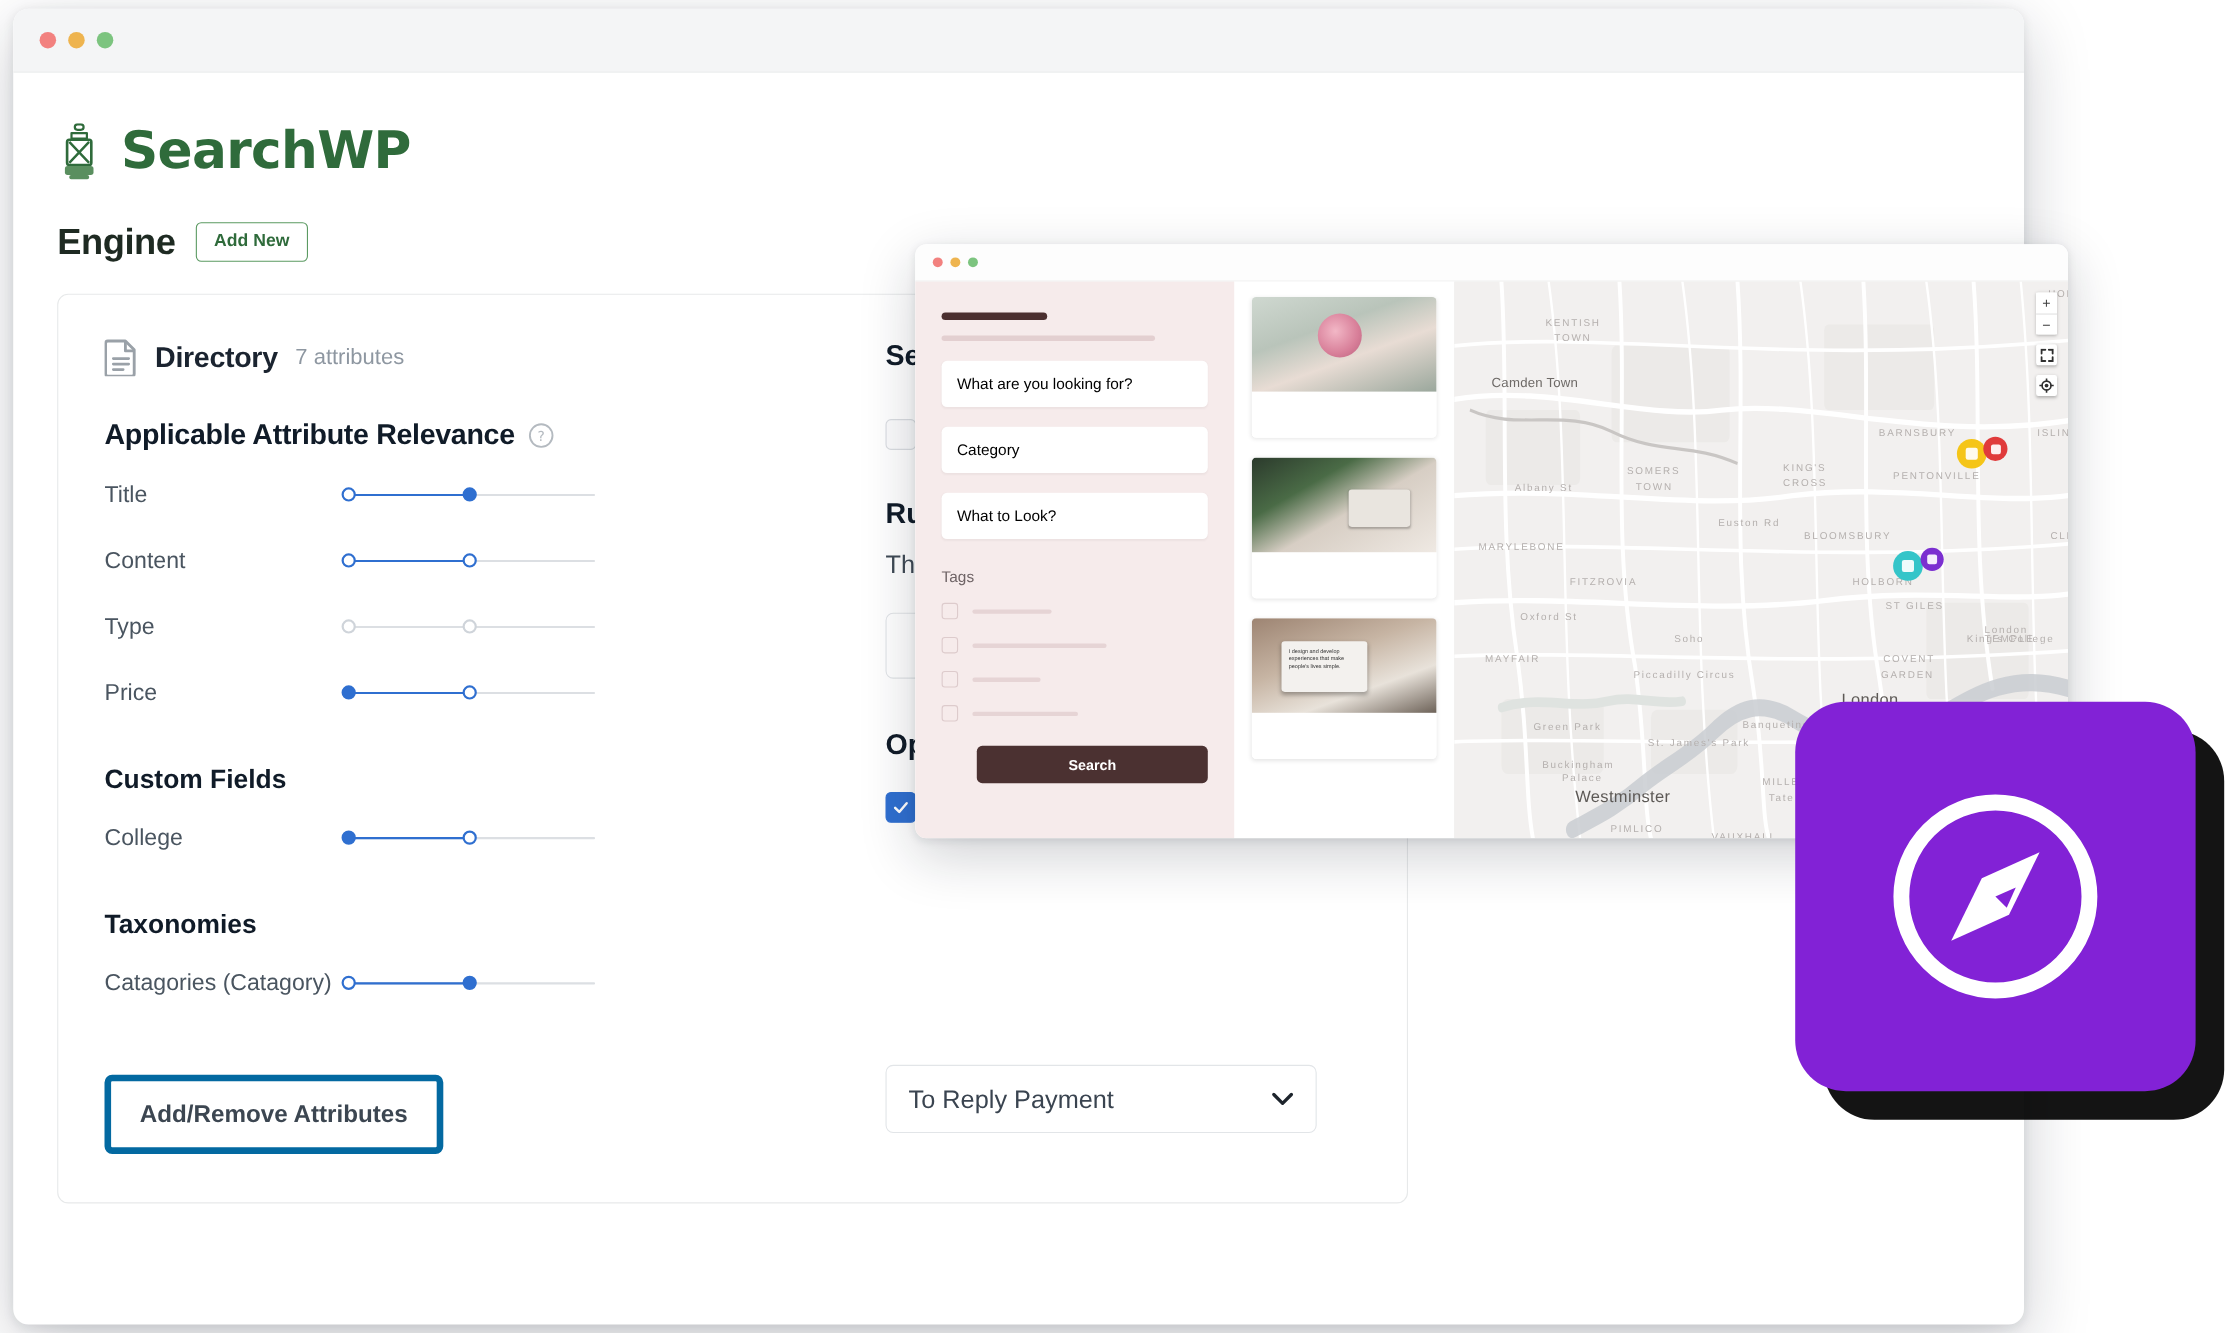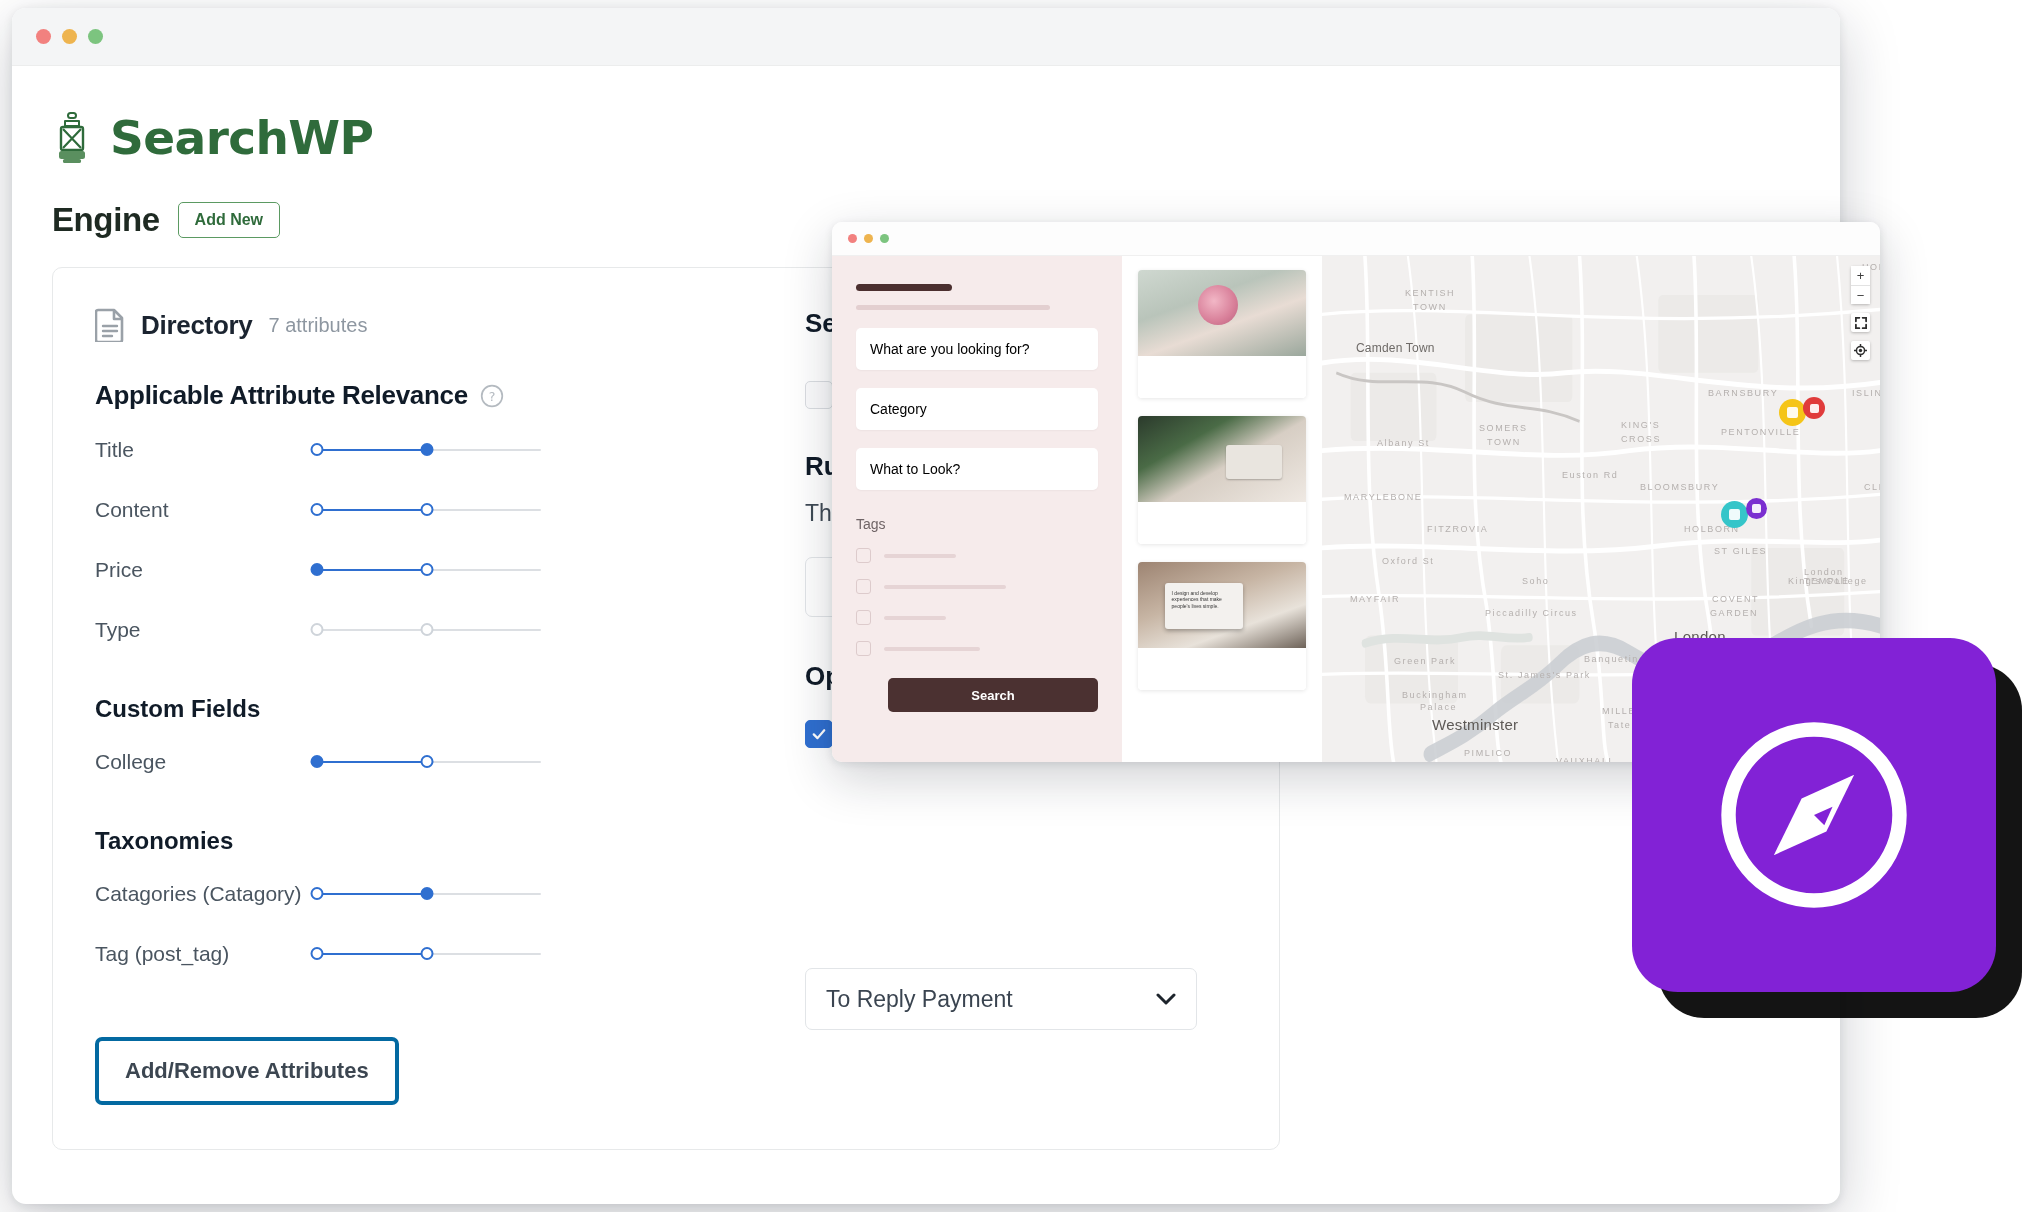--- a/index.html
+++ b/index.html
@@ -74,21 +74,21 @@
   }
   .fill { position:absolute; top: 9px; height: 2px; background:#2f6fd0; border-radius:2px; }
   .knob {
     position:absolute; top: 3px; width: 13px; height: 13px; border-radius: 50%;
     border: 2px solid #2f6fd0; background:#fff; transform: translateX(-50%);
   }
   .knob.filled { background:#2f6fd0; }
   .knob.off { border-color:#cfd4da; background:#fff; }
 
   .btn-attrs {
-    margin-top: 62px; border:4px solid #0369a1; background:#fff; border-radius:7px;
+    margin-top: 62px; border:6px solid #0369a1; background:#fff; border-radius:7px;
     padding: 17px 26px; font-size: 22px; font-weight:700; color:#3c4651; cursor:pointer;
   }
 
   
   .right-col { position:absolute; left: 752px; top: 40px; width: 430px; }
   .rc-title { font-size: 26px; font-weight:700; color:#101b28; }
   .rc-check-row { display:flex; align-items:center; gap:16px; margin-top:42px; }
   .cbox { width:28px; height:28px; border:1px solid #dadde1; border-radius:5px; background:#fbfbfc; flex:none; }
   .cbox.on { background:#2f6fd0; border-color:#2f6fd0; display:flex; align-items:center; justify-content:center; }
   .cbox.on svg { width:18px; height:18px; }
@@ -239,35 +239,35 @@
             <div class="attr">
               <div class="attr-label">Content</div>
               <div class="slider">
                 <div class="track"></div>
                 <div class="fill" style="left: 0px; width: 109.76px;"></div>
                 <div class="knob" style="left: 0px;"></div>
                 <div class="knob" style="left: 109.76px;"></div>
               </div>
             </div>
             <div class="attr">
+              <div class="attr-label">Type</div>
+              <div class="slider">
+                <div class="track"></div>
+                <div class="fill" style="left: 0px; width: 109.76px; background: rgb(220, 223, 227);"></div>
+                <div class="knob filled off" style="left: 0px;"></div>
+                <div class="knob off" style="left: 109.76px;"></div>
+              </div>
+            </div>
+            <div class="attr">
               <div class="attr-label">Price</div>
               <div class="slider">
                 <div class="track"></div>
                 <div class="fill" style="left: 0px; width: 109.76px;"></div>
                 <div class="knob filled" style="left: 0px;"></div>
                 <div class="knob" style="left: 109.76px;"></div>
-              </div>
-            </div>
-            <div class="attr">
-              <div class="attr-label">Type</div>
-              <div class="slider">
-                <div class="track"></div>
-                <div class="fill" style="left: 0px; width: 109.76px; background: rgb(220, 223, 227);"></div>
-                <div class="knob filled off" style="left: 0px;"></div>
-                <div class="knob off" style="left: 109.76px;"></div>
               </div>
             </div>
           </div>
 
         <div class="sub-head">Custom Fields</div>
         <div id="customfields-list">
             <div class="attr">
               <div class="attr-label">College</div>
               <div class="slider">
                 <div class="track"></div>
@@ -280,29 +280,20 @@
 
         <div class="sub-head">Taxonomies</div>
         <div id="taxonomies-list">
             <div class="attr">
               <div class="attr-label">Catagories (Catagory)</div>
               <div class="slider">
                 <div class="track"></div>
                 <div class="fill" style="left: 0px; width: 109.76px;"></div>
                 <div class="knob" style="left: 0px;"></div>
                 <div class="knob filled" style="left: 109.76px;"></div>
-              </div>
-            </div>
-            <div class="attr">
-              <div class="attr-label">Tag (post_tag)</div>
-              <div class="slider">
-                <div class="track"></div>
-                <div class="fill" style="left: 0px; width: 109.76px;"></div>
-                <div class="knob" style="left: 0px;"></div>
-                <div class="knob" style="left: 109.76px;"></div>
               </div>
             </div>
           </div>
 
         <button class="btn-attrs">Add/Remove Attributes</button>
 
         
         <div class="right-col">
           <div class="rc-title">Se</div>
           <div class="rc-check-row">

